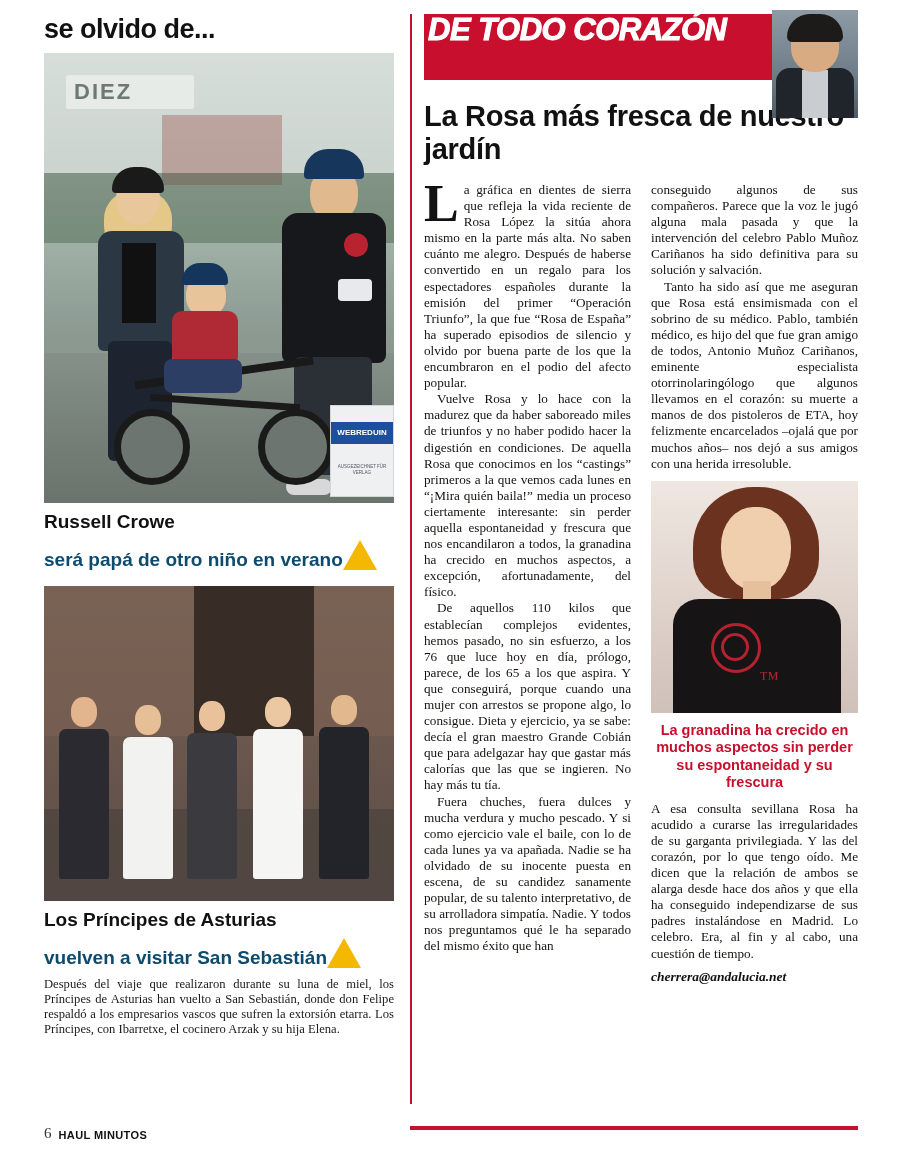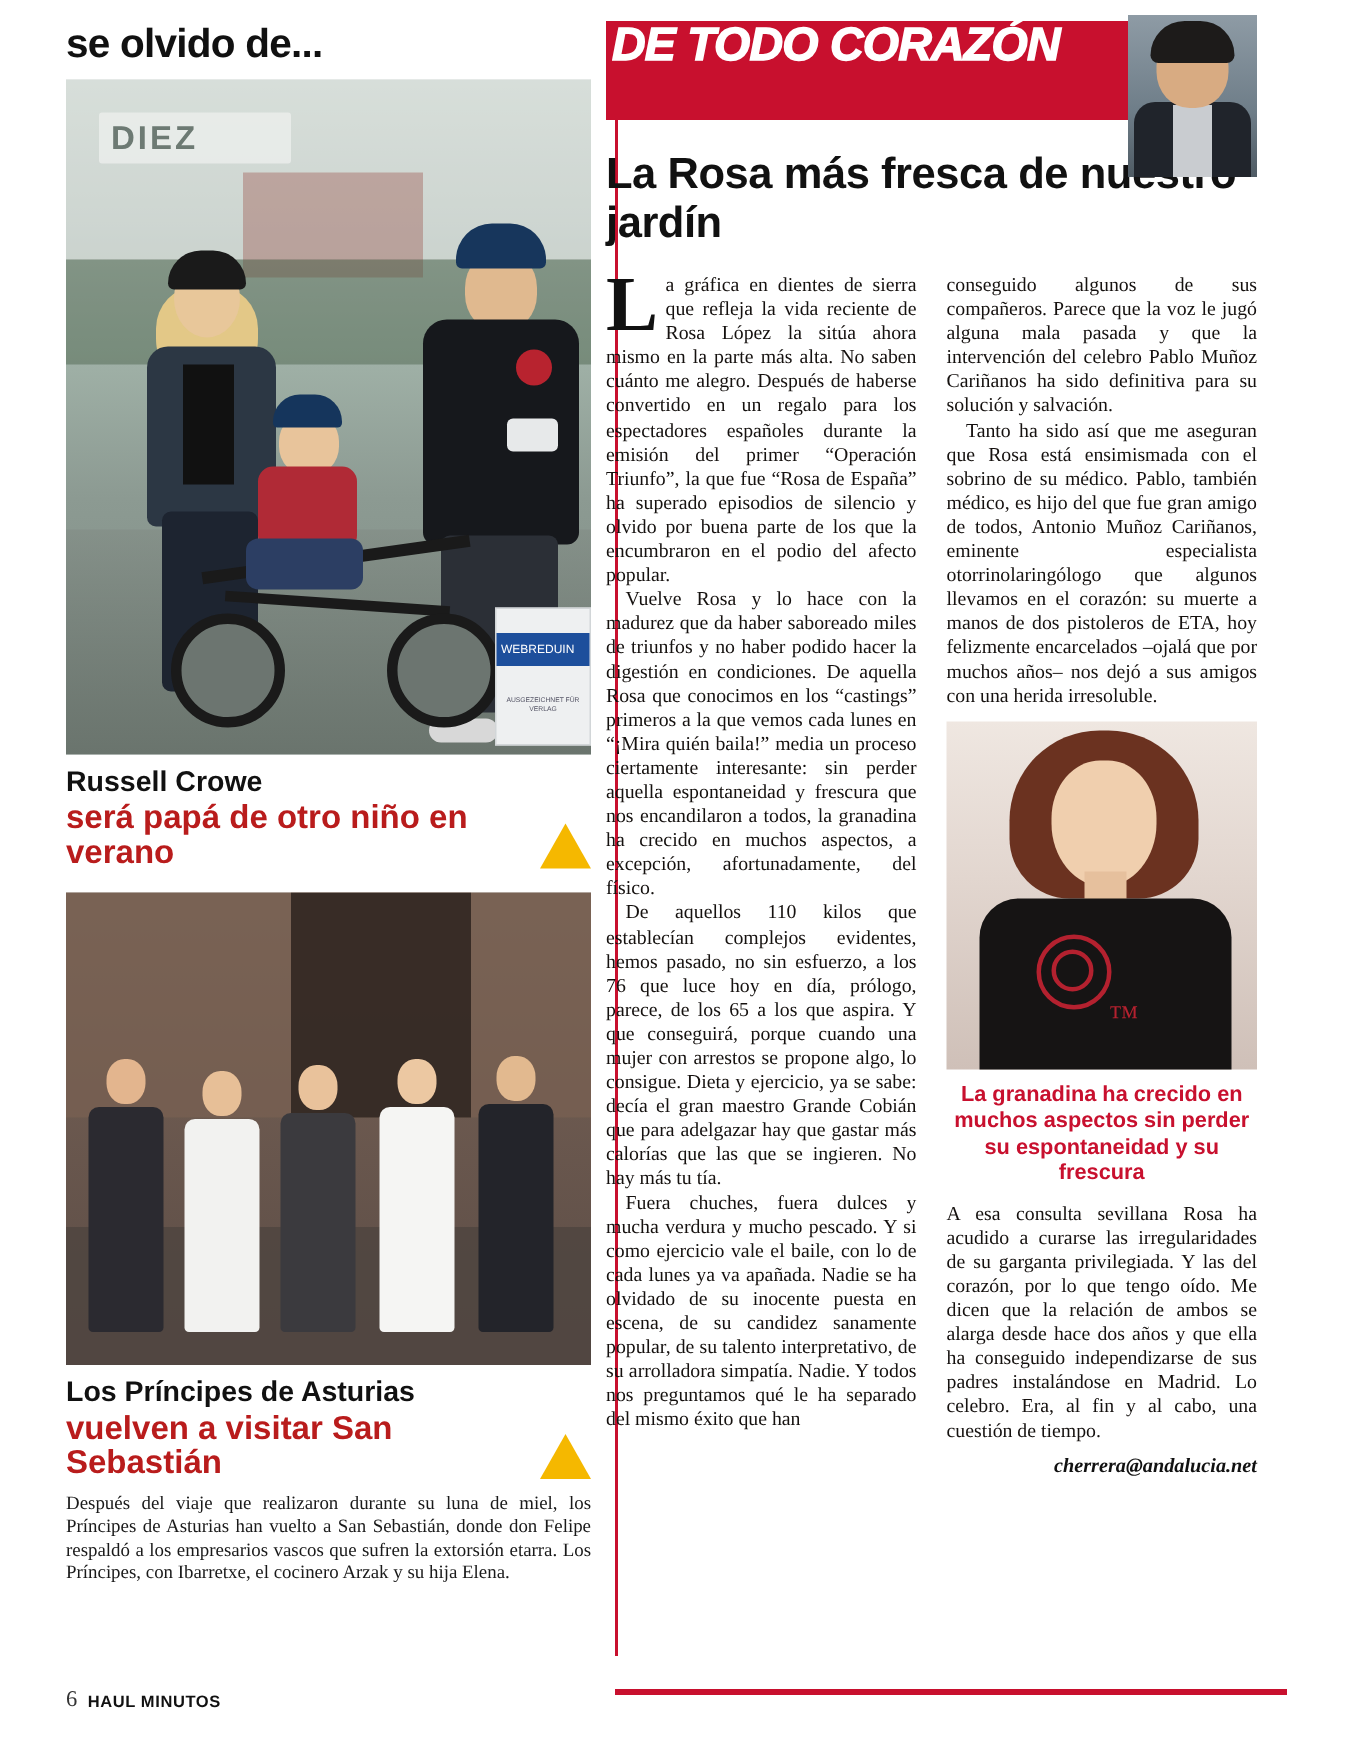--- a/index.html
+++ b/index.html
@@ -62,28 +62,28 @@
   .stroller .w2{left:148px;top:56px;width:62px;height:62px;}
   .stroller .bar{position:absolute;left:24px;top:16px;width:180px;height:8px;background:#1a1a1a;transform:rotate(-8deg);}
   .stroller .bar2{position:absolute;left:40px;top:46px;width:150px;height:7px;background:#1a1a1a;transform:rotate(4deg);}
   .child{position:absolute;left:120px;top:210px;width:100px;height:120px;}
   .child .cap{position:absolute;left:18px;top:0;width:46px;height:22px;background:#15355c;border-radius:18px 18px 3px 3px;}
   .child .head{position:absolute;left:22px;top:12px;width:40px;height:42px;background:#e8c49b;border-radius:46%;}
   .child .body{position:absolute;left:8px;top:48px;width:66px;height:56px;background:#b02a36;border-radius:10px;}
   .child .legs{position:absolute;left:0px;top:96px;width:78px;height:34px;background:#2c3e63;border-radius:8px;}
   .bag{position:absolute;left:286px;top:352px;width:62px;height:90px;background:#eef0f1;border:1px solid #d2d6d8;}
   .bag .band{position:absolute;left:0;top:16px;width:62px;height:22px;background:#1d4f9c;}
-  .bag .txt{position:absolute;left:3px;top:18px;width:56px;font-family:"Liberation Sans",sans-serif;font-size:8px;color:#fff;font-weight:normal;line-height:18px;}
+  .bag .txt{position:absolute;left:3px;top:18px;width:56px;font-family:"Liberation Sans",sans-serif;font-size:8px;color:#fff;font-weight:bold;text-align:center;line-height:18px;}
   .bag .sub{position:absolute;left:3px;top:58px;width:56px;font-family:"Liberation Sans",sans-serif;font-size:4.5px;color:#556;text-align:center;line-height:6px;}
 
   .tri{width:0;height:0;border-left:17px solid transparent;border-right:17px solid transparent;border-bottom:30px solid #f5b800;}
   .cap-row{display:flex;justify-content:flex-start;align-items:flex-end;margin-top:9px;}
   .headline{line-height:1.05;}
   .headline .h1{font-family:"Liberation Sans",sans-serif;font-weight:bold;font-size:19px;color:#111;}
-  .headline .h2{font-family:"Liberation Sans",sans-serif;font-weight:bold;font-size:22px;color:#b91c1c;margin-top:1px;}
+  .headline .h2{font-family:"Liberation Sans",sans-serif;font-weight:bold;font-size:19px;color:#0c4a6e;margin-top:18px;}
   .bodytext{
     font-family:"Liberation Serif", serif;font-size:12.6px;line-height:15.2px;color:#1a1a1a;
     margin-top:9px;text-align:justify;
   }
 
   
   .photo2{
     position:relative;width:350px;height:315px;margin-top:16px;overflow:hidden;
     background:linear-gradient(180deg,#7d6a5e 0%,#6d5a50 40%,#5b4c45 100%);
   }
@@ -94,21 +94,21 @@
   .p2-fig .head{width:26px;height:30px;border-radius:46%;margin:0 auto 2px;}
   .p2-fig .body{width:50px;border-radius:7px 7px 3px 3px;margin:0 auto;}
   .p2-f1{left:12px;} .p2-f1 .head{background:#e3b58e;} .p2-f1 .body{height:150px;background:#2b2a30;}
   .p2-f2{left:76px;} .p2-f2 .head{background:#e7bf97;} .p2-f2 .body{height:142px;background:#f2f2f0;}
   .p2-f3{left:140px;} .p2-f3 .head{background:#e9c29b;} .p2-f3 .body{height:146px;background:#3b3a3e;}
   .p2-f4{left:206px;} .p2-f4 .head{background:#ecc8a2;} .p2-f4 .body{height:150px;background:#f5f5f3;}
   .p2-f5{left:272px;} .p2-f5 .head{background:#e2b98f;} .p2-f5 .body{height:152px;background:#23242a;}
 
   
   .vrule{position:absolute;left:410px;top:14px;width:2px;height:1090px;background:#c8102e;}
-  .art{position:absolute;left:404px;top:14px;width:434px;}
+  .art{position:absolute;left:424px;top:14px;width:434px;}
 
   .masthead{position:relative;height:74px;}
   .mast-bg{position:absolute;left:0;top:0;width:434px;height:66px;background:#c8102e;}
   .mast-l1{
     position:absolute;left:4px;top:-2px;font-family:"Liberation Sans",sans-serif;
     font-weight:bold;font-style:italic;font-size:31px;color:#fff;letter-spacing:-0.5px;
     -webkit-text-stroke:1px #fff;
   }
   .mast-l2{
     position:absolute;left:4px;top:28px;font-family:"Liberation Sans",sans-serif;
@@ -152,21 +152,21 @@
   .singer .rose{position:absolute;left:60px;top:142px;width:44px;height:44px;border:3px solid #b4212f;border-radius:50%;}
   .singer .rose2{position:absolute;left:70px;top:152px;width:22px;height:22px;border:3px solid #b4212f;border-radius:50%;}
   .singer .script{position:absolute;left:108px;top:186px;font-family:"Liberation Serif",serif;font-style:italic;font-size:20px;color:#b4212f;}
 
   .pull{
     font-family:"Liberation Sans",sans-serif;font-weight:bold;font-size:14.5px;
     line-height:17.5px;color:#c8102e;text-align:center;margin:9px 0 9px 0;text-indent:0;
   }
   .email{
     font-family:"Liberation Serif",serif;font-weight:bold;font-style:italic;font-size:13.5px;
-    text-align:right;margin-top:7px;color:#111;text-indent:0;
+    text-align:left;margin-top:7px;color:#111;text-indent:0;
   }
 
   
   .footer{position:absolute;left:44px;bottom:18px;display:flex;align-items:flex-end;gap:7px;}
   .folio{font-family:"Liberation Serif",serif;font-size:15px;color:#333;}
   .mag{
     font-family:"Liberation Sans",sans-serif;font-weight:bold;font-size:11px;
     letter-spacing:.4px;color:#111;padding-bottom:1px;
   }
   .redbar{position:absolute;left:410px;bottom:30px;width:448px;height:4px;background:#c8102e;}

